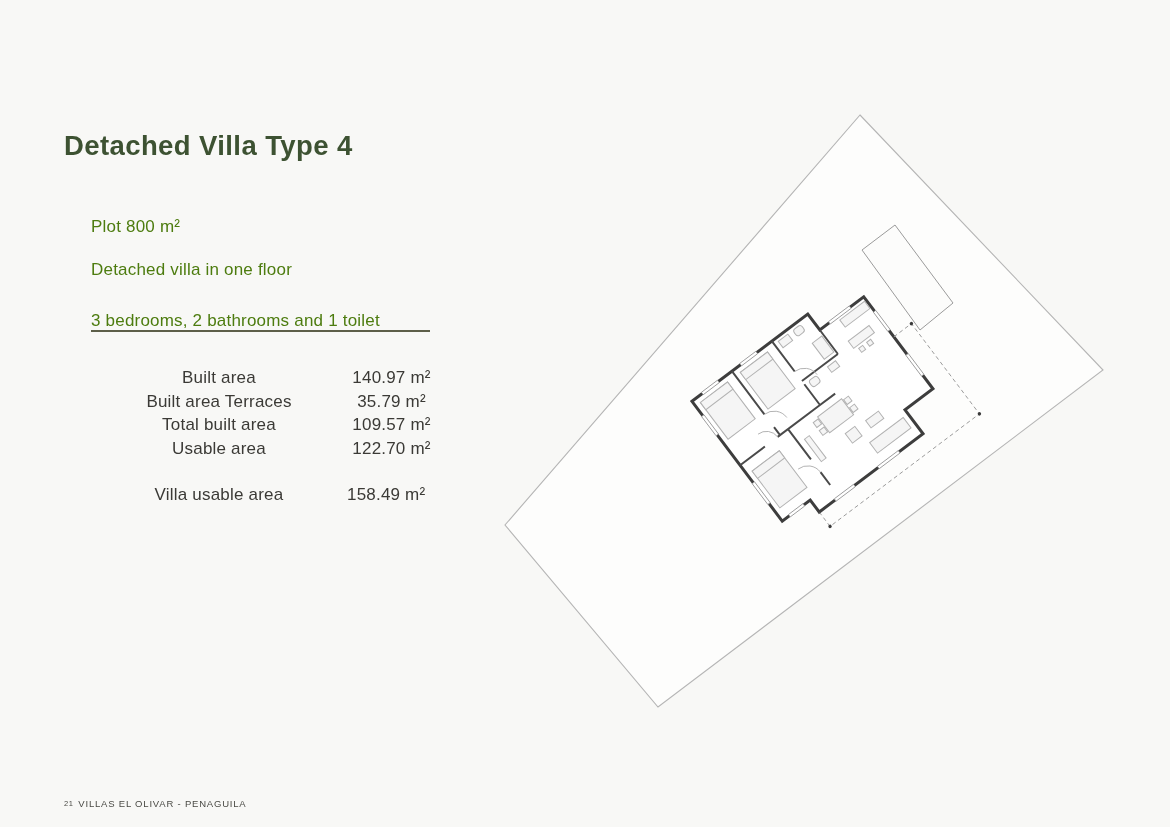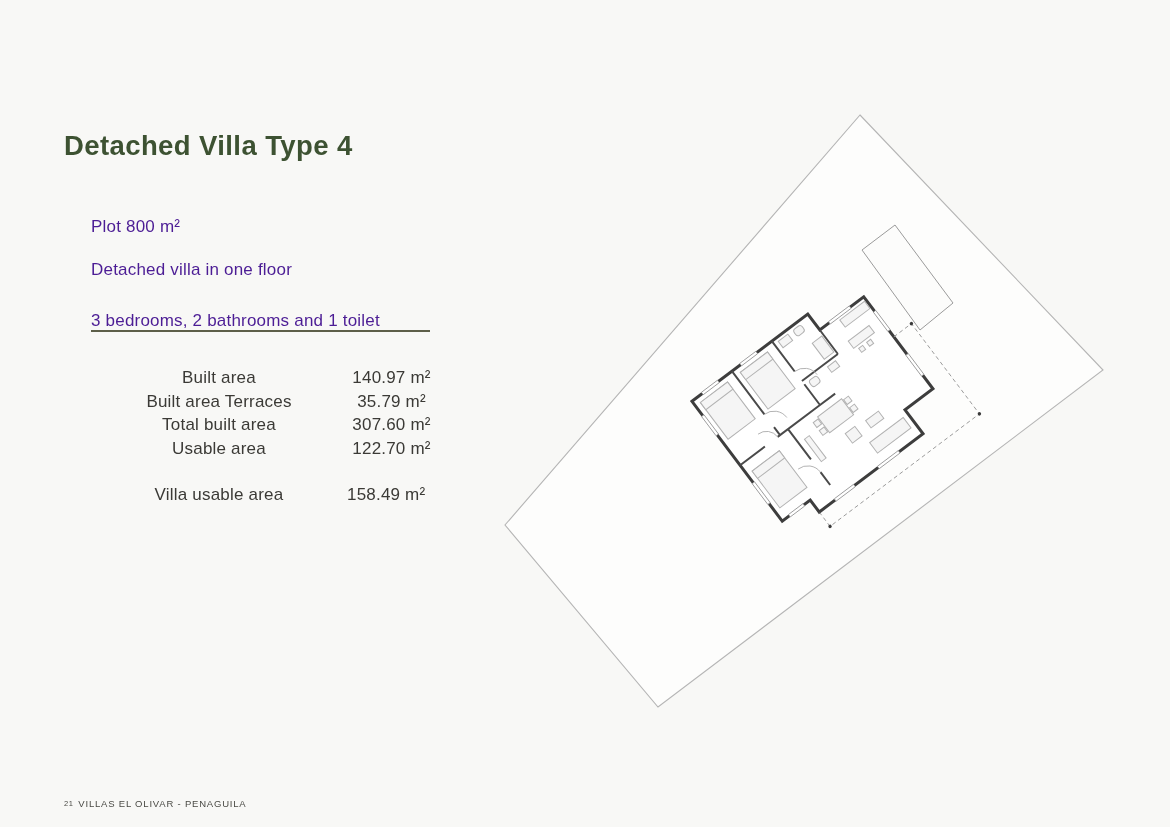--- a/index.html
+++ b/index.html
@@ -12,21 +12,21 @@
   }
   .page{position:absolute;inset:0;width:1170px;height:827px;text-align:center;}
   .plan-svg{position:absolute;left:0;top:0;}
   .title{
     position:absolute;left:64px;top:112px;
     font-size:27.5px;font-weight:700;letter-spacing:.4px;
     color:#3d5232;white-space:nowrap;
   }
   .spec{
     position:absolute;left:91px;
-    font-size:17px;letter-spacing:.2px;color:#4c1d95;white-space:nowrap;
+    font-size:17px;letter-spacing:.2px;color:#4d7c0f;white-space:nowrap;
   }
   .spec-0{top:200px;}
   .spec-1{top:243px;}
   .spec-2{top:294px;}
   .rule{
     position:absolute;left:91px;top:330px;width:339px;height:2px;
     background:#5d5f49;border:none;margin:0;
   }
   .areas{position:absolute;left:91px;top:366px;width:345px;}
   .area-row{display:flex;height:23.5px;line-height:23.5px;font-size:17px;letter-spacing:.2px;}
@@ -147,21 +147,21 @@
     <div class="area-row">
       <span class="lbl">Built area</span>
       <span class="val">140.97 m²</span>
     </div>
     <div class="area-row">
       <span class="lbl">Built area Terraces</span>
       <span class="val">35.79 m²</span>
     </div>
     <div class="area-row">
       <span class="lbl">Total built area</span>
-      <span class="val">307.60 m²</span>
+      <span class="val">109.57 m²</span>
     </div>
     <div class="area-row">
       <span class="lbl">Usable area</span>
       <span class="val">122.70 m²</span>
     </div>
   </div>
 
   <div class="total-row">
     <span class="lbl">Villa usable area</span>
     <span class="val">158.49 m²</span>

